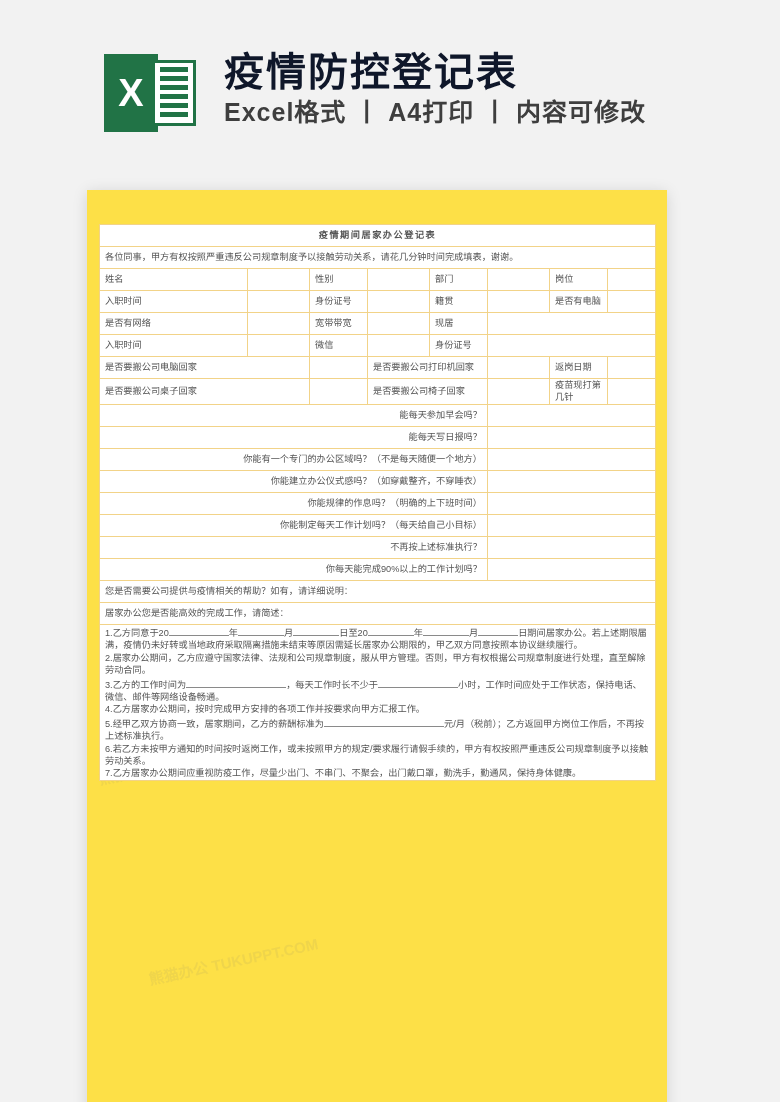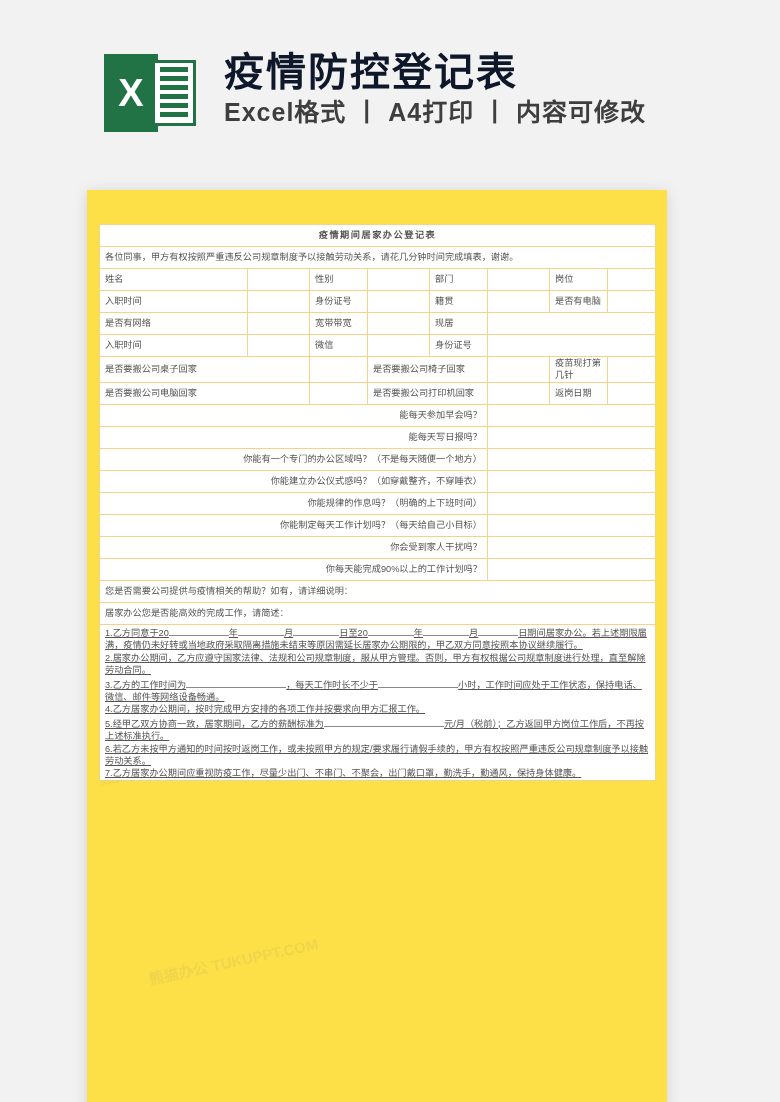--- a/index.html
+++ b/index.html
@@ -81,21 +81,21 @@
   }
   td.intro{
     height:22px;background:#fdf4dd;font-size:9.2px;color:#555;padding-left:6px;
   }
   td.qn{height:23px;padding-left:6px;text-align:right;}
   td.big{height:50px;vertical-align:top;padding-top:6px;padding-left:6px;margin-top:33px;}
   td.terms{
     height:212px;vertical-align:top;padding:6px 8px 6px 6px;
     line-height:1.78;font-size:8.6px;color:#555;
   }
-  .terms p{margin:0;text-decoration:underline;}
+  .terms p{margin:0;}
   .ul{
     display:inline-block;border-bottom:1px solid #8a8a8a;
     vertical-align:baseline;height:10px;
   }
   .u60{width:60px;} .u46{width:46px;} .u40{width:40px;}
   .u80{width:80px;} .u100{width:100px;} .u120{width:120px;}
 
   
   .wm{
     position:absolute;color:rgba(120,120,120,.10);
@@ -195,38 +195,38 @@
         <tr>
           <td class="ctr cream">入职时间</td>
           <td class="cream"></td>
           <td class="ctr cream">微信</td>
           <td class="cream"></td>
           <td class="ctr cream">身份证号</td>
           <td class="cream" colspan="3"></td>
         </tr>
 
         <tr>
+          <td class="ctr" colspan="2">是否要搬公司电脑回家</td>
+          <td></td>
+          <td class="ctr" colspan="2">是否要搬公司打印机回家</td>
+          <td></td>
+          <td class="ctr">返岗日期</td>
+          <td></td>
+        </tr>
+
+        <tr>
           <td class="ctr cream" colspan="2">是否要搬公司桌子回家</td>
           <td class="cream"></td>
           <td class="ctr cream" colspan="2">是否要搬公司椅子回家</td>
           <td class="cream"></td>
           <td class="ctr cream">疫苗现打第几针</td>
           <td class="cream"></td>
         </tr>
 
         <tr>
-          <td class="ctr" colspan="2">是否要搬公司电脑回家</td>
-          <td></td>
-          <td class="ctr" colspan="2">是否要搬公司打印机回家</td>
-          <td></td>
-          <td class="ctr">返岗日期</td>
-          <td></td>
-        </tr>
-
-        <tr>
           <td class="qn" colspan="5">能每天参加早会吗？</td>
           <td colspan="3"></td>
         </tr>
         <tr>
           <td class="qn cream" colspan="5">能每天写日报吗？</td>
           <td class="cream" colspan="3"></td>
         </tr>
         <tr>
           <td class="qn" colspan="5">你能有一个专门的办公区域吗？（不是每天随便一个地方）</td>
           <td colspan="3"></td>
@@ -237,21 +237,21 @@
         </tr>
         <tr>
           <td class="qn" colspan="5">你能规律的作息吗？（明确的上下班时间）</td>
           <td colspan="3"></td>
         </tr>
         <tr>
           <td class="qn cream" colspan="5">你能制定每天工作计划吗？（每天给自己小目标）</td>
           <td class="cream" colspan="3"></td>
         </tr>
         <tr>
-          <td class="qn" colspan="5">你会受到家人干扰吗？</td>
+          <td class="qn" colspan="5">不再按上述标准执行？</td>
           <td colspan="3"></td>
         </tr>
         <tr>
           <td class="qn cream" colspan="5">你每天能完成90%以上的工作计划吗？</td>
           <td class="cream" colspan="3"></td>
         </tr>
 
         <tr>
           <td class="big" colspan="8">您是否需要公司提供与疫情相关的帮助？如有，请详细说明：</td>
         </tr>

